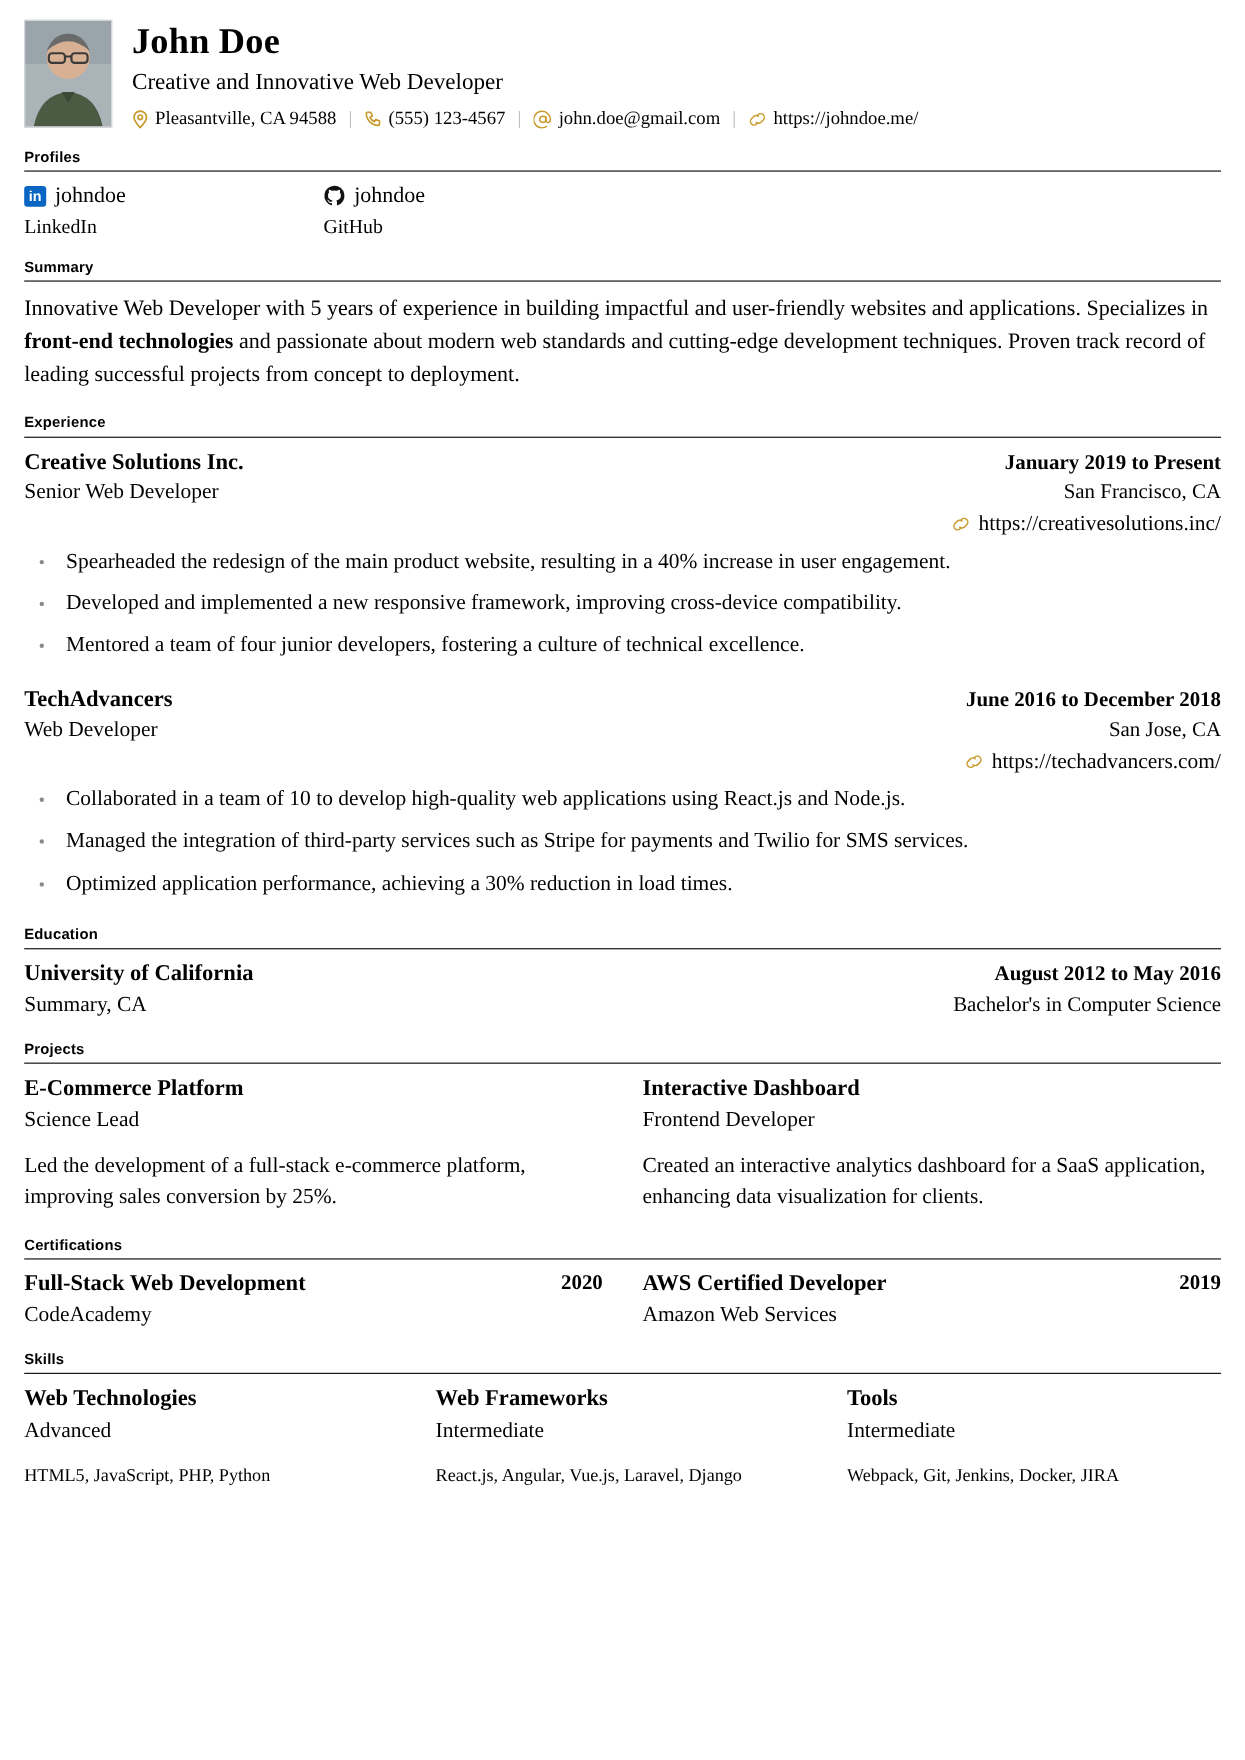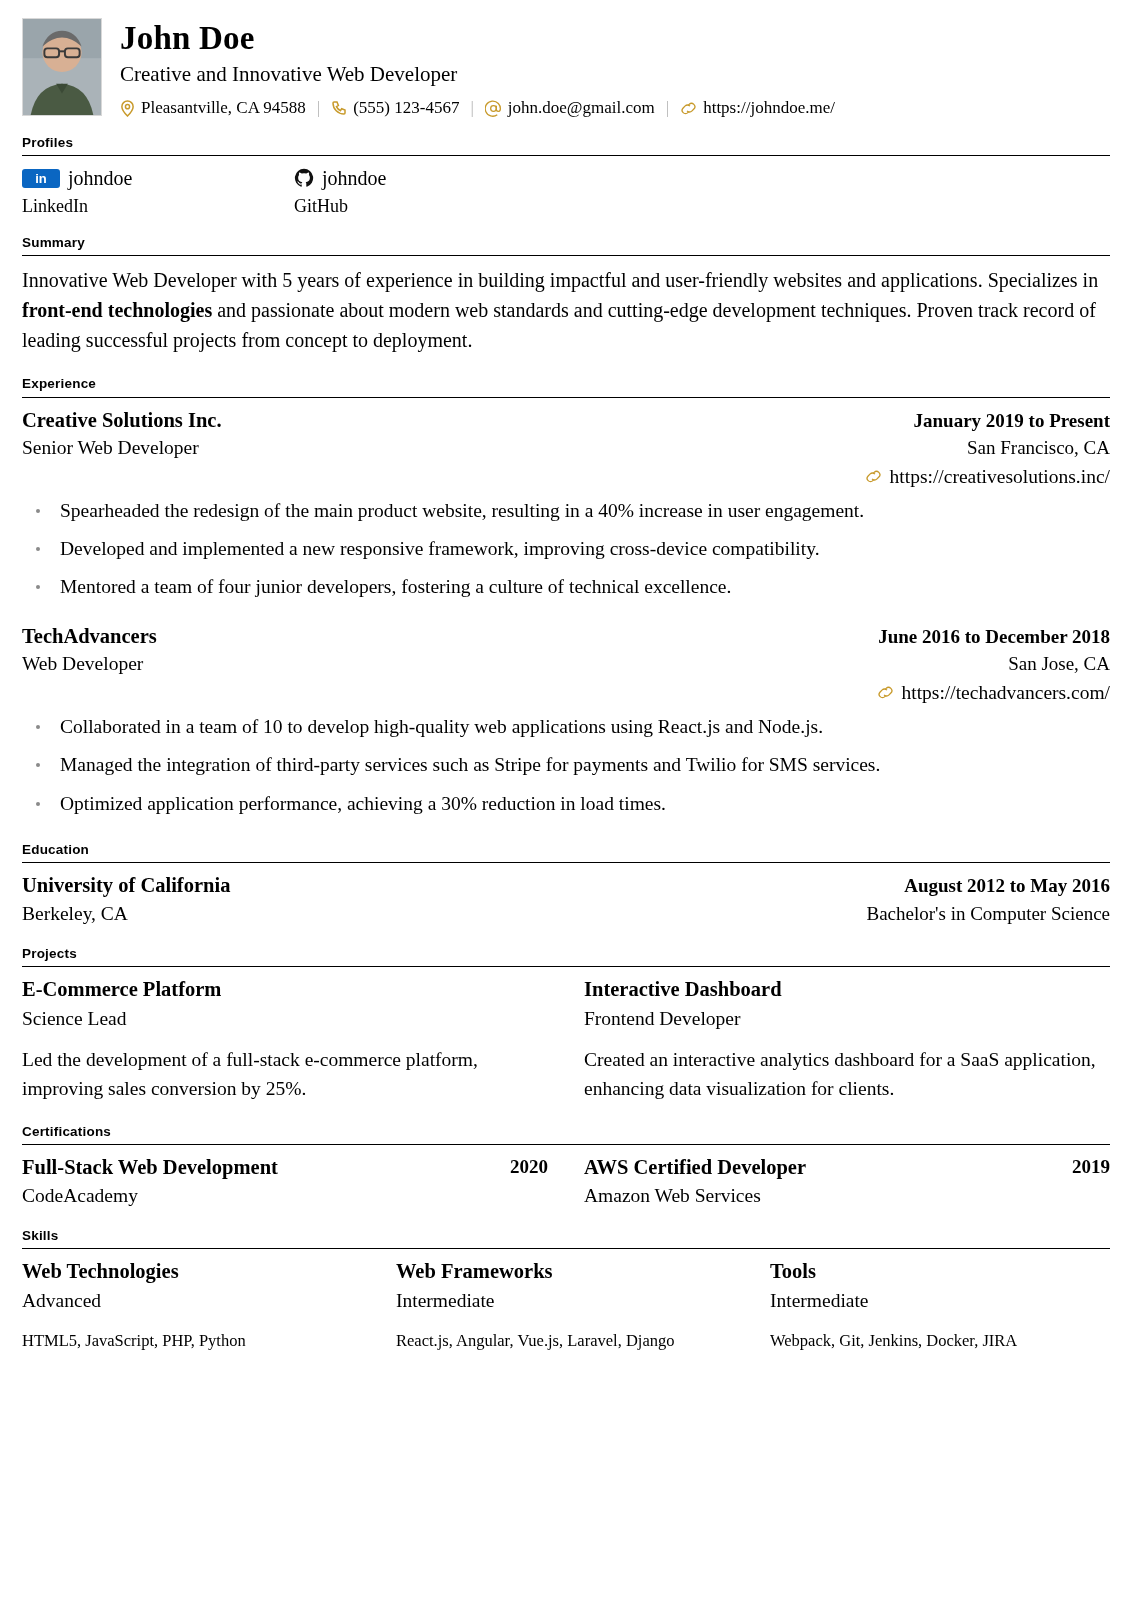--- a/index.html
+++ b/index.html
@@ -101,21 +101,21 @@
     display: flex;
     align-items: center;
     gap: 8px;
     font-size: 20px;
     margin-bottom: 2px;
   }
   .profile-net {
     font-size: 18px;
   }
   .li-badge {
-    width: 38px; height: 19px;
+    width: 20px; height: 19px;
     background: #0a66c2;
     border-radius: 3px;
     color: #fff;
     font-family: "Liberation Sans", sans-serif;
     font-size: 13px;
     font-weight: bold;
     line-height: 19px;
     text-align: center;
     display: inline-block;
   }
@@ -384,21 +384,21 @@
 
   <div class="section" style="margin-top:24px;">
     <div class="section-title">Education</div>
     <div class="rule"></div>
     <div class="entry">
       <div class="entry-head">
         <div class="entry-org">University of California</div>
         <div class="entry-date">August 2012 to May 2016</div>
       </div>
       <div class="entry-sub">
-        <div class="entry-role">Berkeley, CA</div>
+        <div class="entry-role">Summary, CA</div>
         <div class="entry-loc">Bachelor's in Computer Science</div>
       </div>
     </div>
   </div>
 
   <div class="section" style="margin-top:18px;">
     <div class="section-title">Projects</div>
     <div class="rule"></div>
     <div class="two-col">
       <div>

